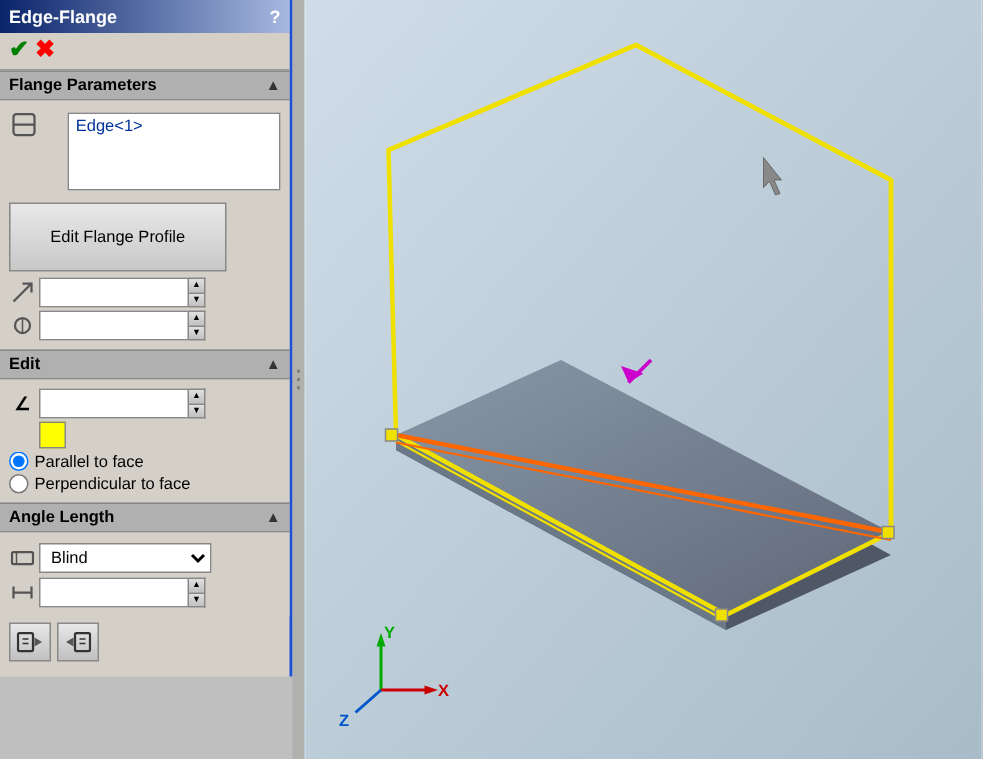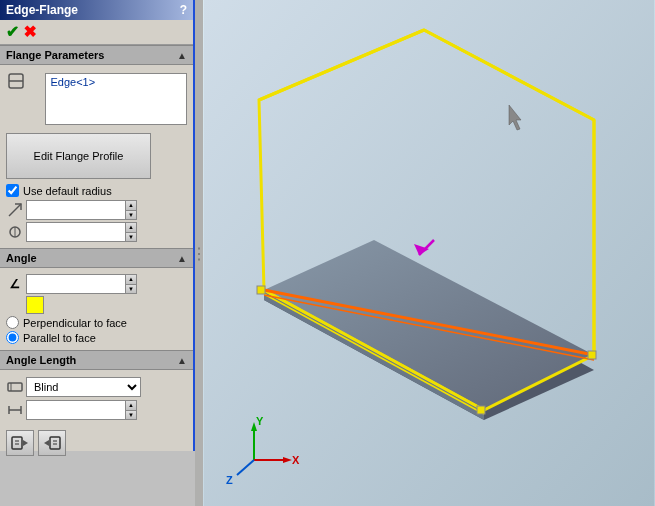--- a/index.html
+++ b/index.html
@@ -288,24 +288,20 @@
       </div>
       <div id="edge-box">
         <span>Edge&lt;1&gt;</span>
       </div>
     </div>
 
     
     <button class="edit-profile-btn">Edit Flange Profile</button>
 
     
-    <div class="checkbox-row">
-      <input type="checkbox" checked="" style="">
-      <span>Use default radius</span>
-    </div>
 
     
     <div class="input-row">
       <div class="input-icon">
         <svg width="16" height="16" viewBox="0 0 16 16">
           <path d="M2 14 L14 2" stroke="#555" stroke-width="1.5" fill="none"></path>
           <path d="M8 2 L14 2 L14 8" stroke="#555" stroke-width="1.5" fill="none"></path>
         </svg>
       </div>
       <div class="spinner-input">
@@ -329,21 +325,21 @@
         <input type="text" style="">
         <div class="spinner-arrows">
           <div class="spinner-up">▲</div>
           <div class="spinner-down">▼</div>
         </div>
       </div>
     </div>
   </div>
 
   <div class="section-header">
-    <span>Angle</span>
+    <span>Edit</span>
     <span class="collapse-arrow">▲</span>
   </div>
   <div class="section-content">
 
     <div class="input-row">
       <div class="input-icon" style="font-size:12px;font-weight:bold;">∠</div>
       <div class="spinner-input">
         <input type="text" style="">
         <div class="spinner-arrows">
           <div class="spinner-up">▲</div>
@@ -351,27 +347,27 @@
         </div>
       </div>
     </div>
 
     <div class="input-row">
       <div class="input-icon"></div>
       <div class="color-swatch"></div>
     </div>
 
     <div class="radio-row">
+      <input type="radio" name="face-option" checked="" style="">
+      <span>Parallel to face</span>
+    </div>
+
+    <div class="radio-row">
       <input type="radio" name="face-option" style="">
       <span>Perpendicular to face</span>
-    </div>
-
-    <div class="radio-row">
-      <input type="radio" name="face-option" checked="" style="">
-      <span>Parallel to face</span>
     </div>
   </div>
 
   <div class="section-header">
     <span>Angle Length</span>
     <span class="collapse-arrow">▲</span>
   </div>
   <div class="section-content">
 
     <div class="dropdown-row">

